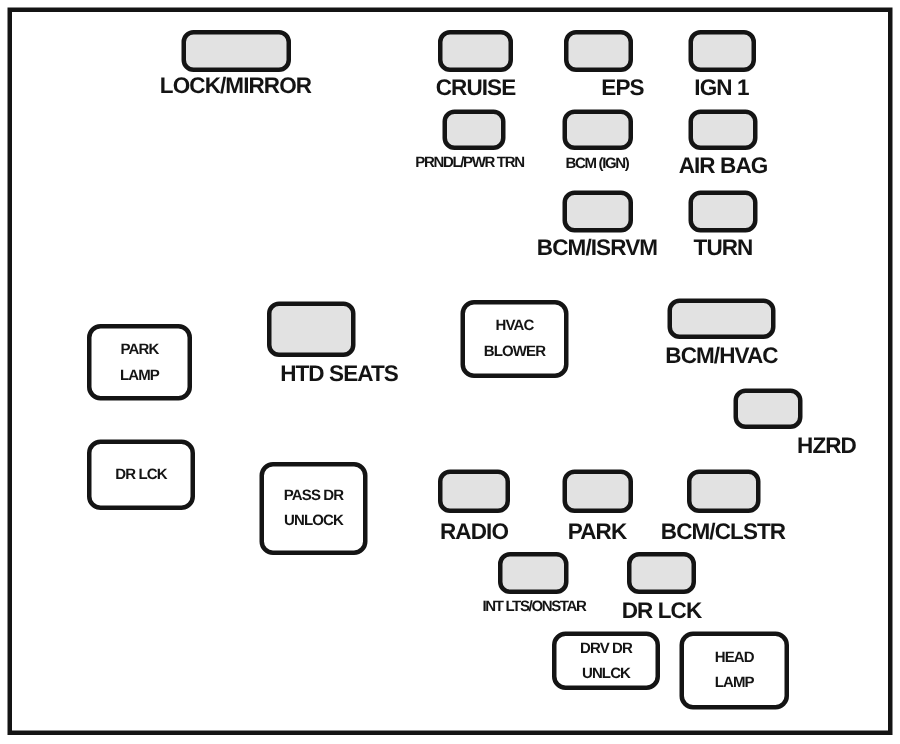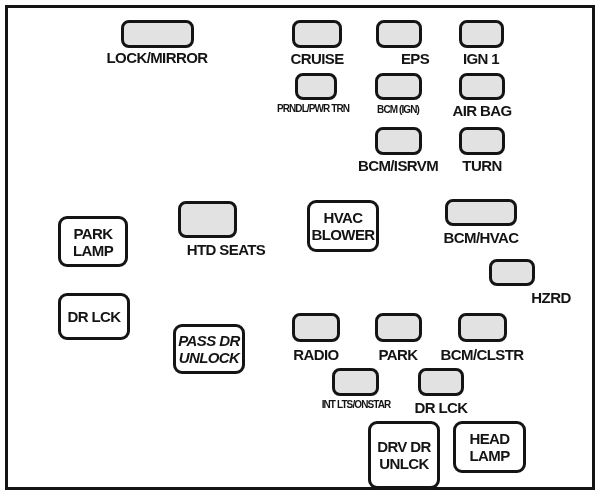--- a/index.html
+++ b/index.html
@@ -39,21 +39,21 @@
     position:absolute;
     background:var(--bg,#ffffff);
     border:3px solid var(--line,#141414);
     border-radius:9px;
     box-sizing:border-box;
     display:flex;
     flex-direction:column;
     align-items:center;
     justify-content:center;
     font-weight:bold;
-    font-size:15px;
+    font-size:10px;
     letter-spacing:-0.6px;
     line-height:17px;
     color:var(--line,#141414);
     text-align:left;
   }
 </style>
 </head>
 <body>
 
 <div id="stage">
@@ -120,21 +120,21 @@
 
   <div>
     <div class="fuse-body" style="left:489px;top:259px;width:46px;height:27px;"></div>
     <div class="fuse-label" style="left:511px;top:289px;margin-left:40px;">HZRD</div>
   </div>
 
   <div class="relay-box" style="left:58px;top:293px;width:72px;height:47px;">
     <div>DR LCK</div>
   </div>
 
-  <div class="relay-box" style="left:173px;top:324px;width:72px;height:50px;font-style:italic;">
+  <div class="relay-box" style="left:173px;top:308px;width:72px;height:62px;">
     <div>PASS DR</div>
     <div>UNLOCK</div>
   </div>
 
   <div>
     <div class="fuse-body" style="left:292px;top:313px;width:48px;height:29px;"></div>
     <div class="fuse-label" style="left:316px;top:346px;">RADIO</div>
   </div>
   <div>
     <div class="fuse-body" style="left:375px;top:313px;width:47px;height:29px;"></div>
@@ -147,21 +147,21 @@
 
   <div>
     <div class="fuse-body" style="left:332px;top:368px;width:47px;height:28px;"></div>
     <div class="fuse-label sm" style="left:356px;top:399px;">INT LTS/ONSTAR</div>
   </div>
   <div>
     <div class="fuse-body" style="left:418px;top:368px;width:46px;height:28px;"></div>
     <div class="fuse-label" style="left:441px;top:399px;">DR LCK</div>
   </div>
 
-  <div class="relay-box" style="left:368px;top:421px;width:72px;height:68px;">
+  <div class="relay-box" style="left:368px;top:421px;width:72px;height:39px;">
     <div>DRV DR</div>
     <div>UNLCK</div>
   </div>
   <div class="relay-box" style="left:453px;top:421px;width:73px;height:52px;">
     <div>HEAD</div>
     <div>LAMP</div>
   </div>
 </div>
 
 </body></html>

